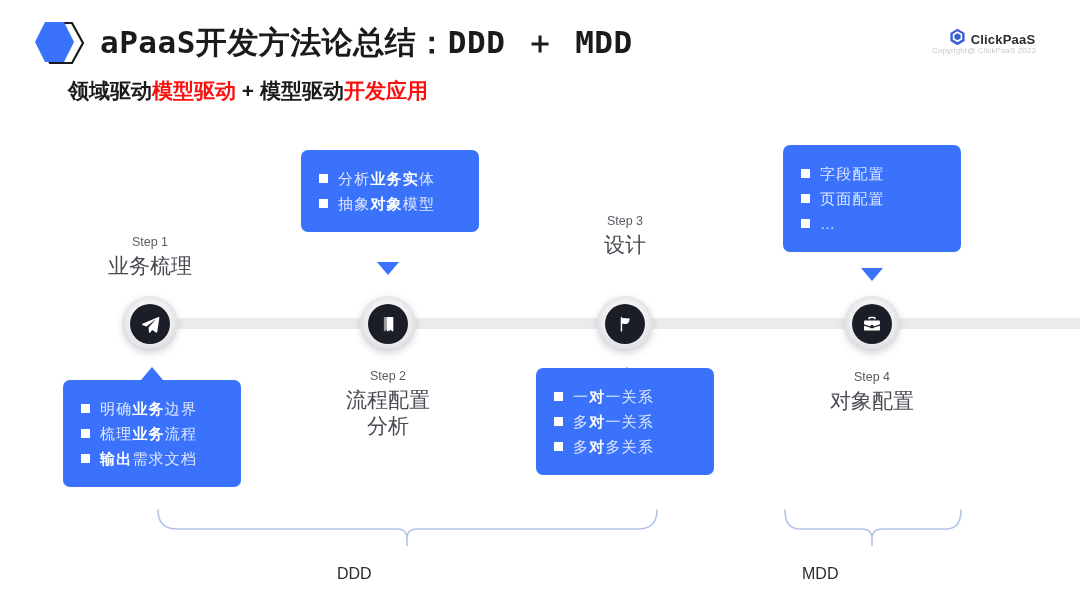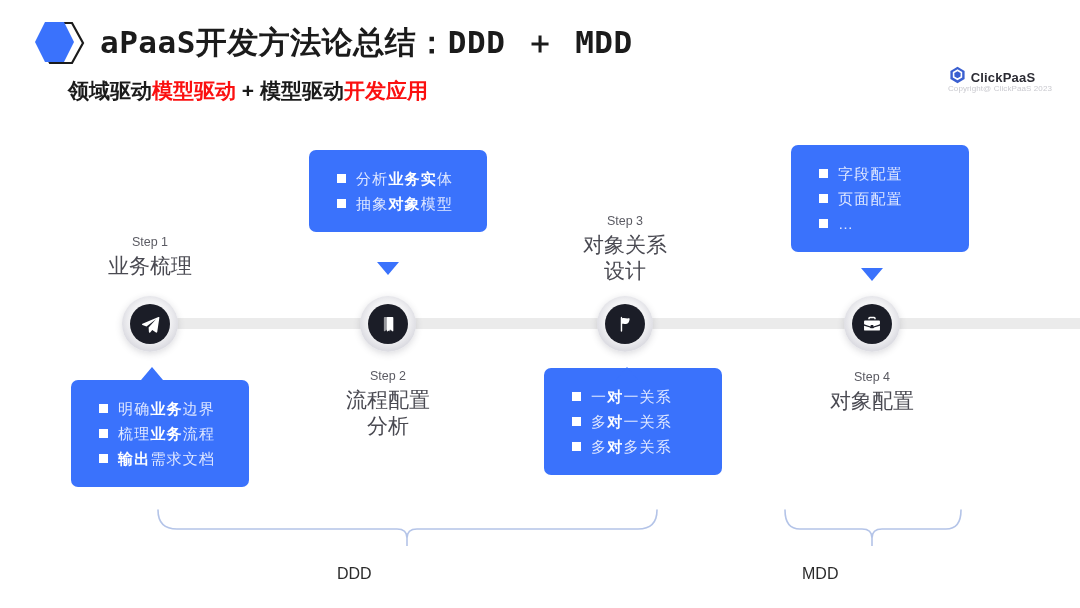--- a/index.html
+++ b/index.html
@@ -18,21 +18,21 @@
     font-size:31px;font-weight:700;color:#1b1b1b;
     letter-spacing:.5px;white-space:nowrap;
     font-family:"DejaVu Sans Mono","Liberation Mono",monospace;
   }
   .subtitle{
     position:absolute;left:68px;top:77px;
     font-size:21px;font-weight:700;color:#1b1b1b;white-space:nowrap;
   }
   .subtitle .hl{color:#fb1010;}
 
-  .brand{position:absolute;right:28px;top:28px;width:120px;text-align:right;margin-top:38px;}
+  .brand{position:absolute;right:28px;top:28px;width:120px;text-align:left;}
   .brand-row{display:flex;align-items:center;justify-content:center;gap:5px;}
   .brand-name{font-size:13px;font-weight:700;color:#2b2b33;letter-spacing:.2px;}
   .copyright{
     font-size:8px;color:#c9c9cf;margin-top:-4px;white-space:nowrap;
     letter-spacing:.1px;
   }
 
   
   .tl-line{
     position:absolute;left:150px;top:318px;width:930px;height:11px;
@@ -58,21 +58,21 @@
     font-size:12.5px;color:#5b5b63;line-height:1.5;
   }
   .steplabel .st{
     font-size:21px;color:#4a4a52;line-height:1.22;margin-top:1px;
     font-weight:400;
   }
 
   
   .callout{
     position:absolute;background:#3a72fc;border-radius:7px;
-    box-sizing:border-box;padding:16px 28px;margin-left:8px;
+    box-sizing:border-box;padding:16px 18px;
   }
   .callout ul{list-style:none;margin:0;padding:0;}
   .callout li{
     display:flex;align-items:center;gap:10px;
     color:#dfe7ff;font-size:15px;line-height:1;
     padding:5px 0;letter-spacing:1.2px;
   }
   .callout li .bullet{
     width:9px;height:9px;background:#ffffff;flex:0 0 auto;
   }
@@ -180,21 +180,20 @@
     </div>
   </div>
   <div class="steplabel" style="left:388px;top:367px;">
     <div class="sn">Step 2</div>
     <div class="st">流程配置</div>
     <div class="st">分析</div>
   </div>
 
   <div class="steplabel" style="left:625px;top:212px;">
     <div class="sn">Step 3</div>
-    <div class="st">对象关系</div>
     <div class="st">设计</div>
   </div>
   <div class="node" style="left:625px;">
     <div class="node-inner">
       <svg width="19" height="19" viewBox="0 0 24 24" fill="#ffffff">
         <path d="M6.4 2.2c.8 0 1.4.6 1.4 1.4v.5c3-1.4 5.4.9 8 .1.9-.3 1.6.4 1.4 1.3-.4 2-.9 3.9-2.2 5-2.4 2-4.9-.3-7.2.7v9c0 .5-.4.9-.9.9s-.9-.4-.9-.9V3.6c0-.8.6-1.4 1.4-1.4z"></path>
       </svg>
     </div>
   </div>
   <div class="callout" style="left:536px;top:368px;width:178px;">

